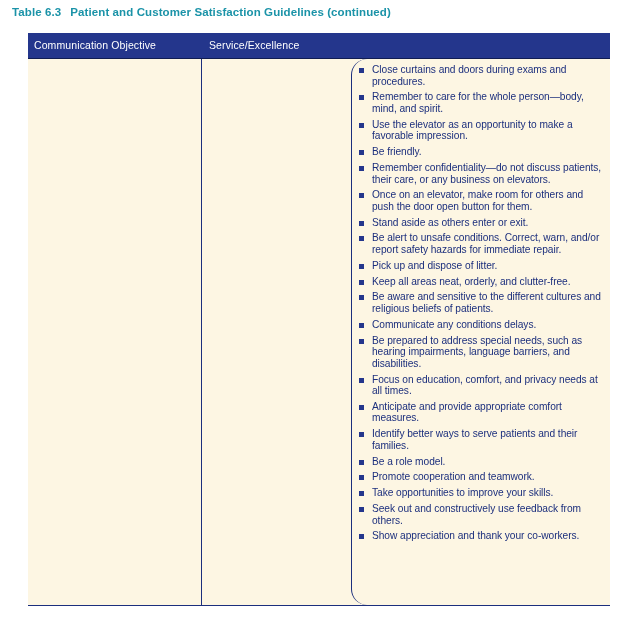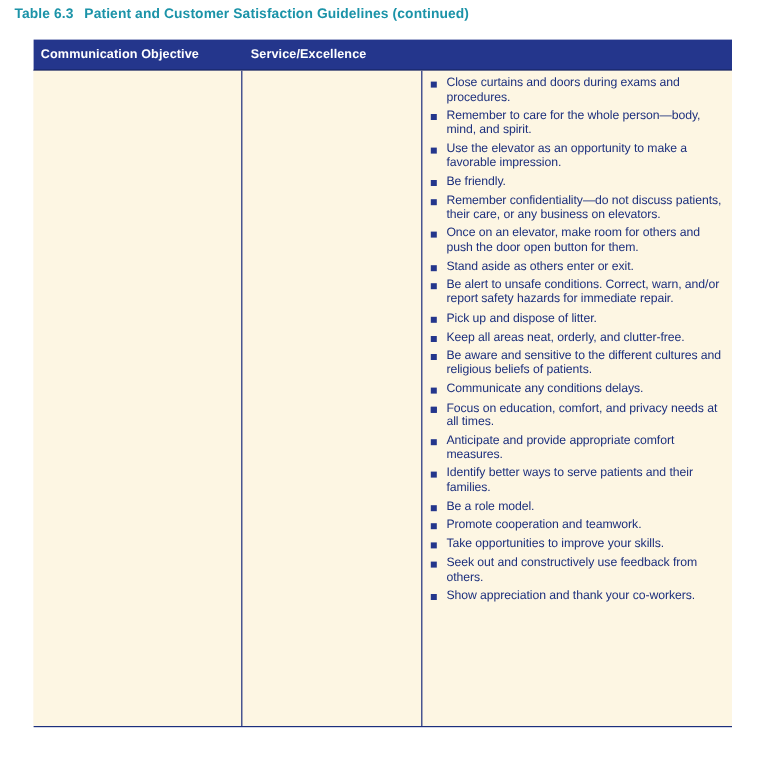--- a/index.html
+++ b/index.html
@@ -42,21 +42,21 @@
   }
   .thead {
     display: flex;
     background: #24368c;
     height: 25px;
     align-items: center;
     border-bottom: 1.5px solid #101c52;
   }
   .th {
     font-size: 10.5px;
-    font-weight: bold;
+    font-weight: normal;
     color: #ffffff;
     letter-spacing: 0.1px;
     white-space: nowrap;
     box-sizing: border-box;
     height: 25px;
     line-height: 25px;
     overflow: hidden;
   }
   .col1 { width: 173px; padding-left: 6px; }
   .col2 { width: 150px; padding-left: 8px; }
@@ -70,20 +70,21 @@
   .cell {
     box-sizing: border-box;
     background: #fdf6e3;
   }
   .cell1 { width: 173px; }
   .cell2 { width: 150px; border-left: 1.2px solid #1c2f7d; }
   .cell3 {
     width: 259px;
     border-left: 1.2px solid #1c2f7d;
     padding: 5px 4px 2px 6px;
+    border-radius: 16px;
   }
   
   ul.blist {
     list-style: none;
     margin: 0;
     padding: 0;
   }
   ul.blist li {
     position: relative;
     padding-left: 14px;
@@ -131,21 +132,21 @@
             <li><span class="bullet"></span><span>Use the elevator as an opportunity to make a favorable impression.</span></li>
             <li><span class="bullet"></span><span>Be friendly.</span></li>
             <li><span class="bullet"></span><span>Remember confidentiality—do not discuss patients, their care, or any business on elevators.</span></li>
             <li><span class="bullet"></span><span>Once on an elevator, make room for others and push the door open button for them.</span></li>
             <li><span class="bullet"></span><span>Stand aside as others enter or exit.</span></li>
             <li><span class="bullet"></span><span>Be alert to unsafe conditions. Correct, warn, and/or report safety hazards for immediate repair.</span></li>
             <li><span class="bullet"></span><span>Pick up and dispose of litter.</span></li>
             <li><span class="bullet"></span><span>Keep all areas neat, orderly, and clutter-free.</span></li>
             <li><span class="bullet"></span><span>Be aware and sensitive to the different cultures and religious beliefs of patients.</span></li>
             <li><span class="bullet"></span><span>Communicate any conditions delays.</span></li>
-            <li><span class="bullet"></span></li>
+            <li><span class="bullet"></span><span>Be prepared to address special needs, such as hearing impairments, language barriers, and disabilities.</span></li>
             <li><span class="bullet"></span><span>Focus on education, comfort, and privacy needs at all times.</span></li>
             <li><span class="bullet"></span><span>Anticipate and provide appropriate comfort measures.</span></li>
             <li><span class="bullet"></span><span>Identify better ways to serve patients and their families.</span></li>
             <li><span class="bullet"></span><span>Be a role model.</span></li>
             <li><span class="bullet"></span><span>Promote cooperation and teamwork.</span></li>
             <li><span class="bullet"></span><span>Take opportunities to improve your skills.</span></li>
             <li><span class="bullet"></span><span>Seek out and constructively use feedback from others.</span></li>
             <li><span class="bullet"></span><span>Show appreciation and thank your co-workers.</span></li>
           </ul>
       </div>

